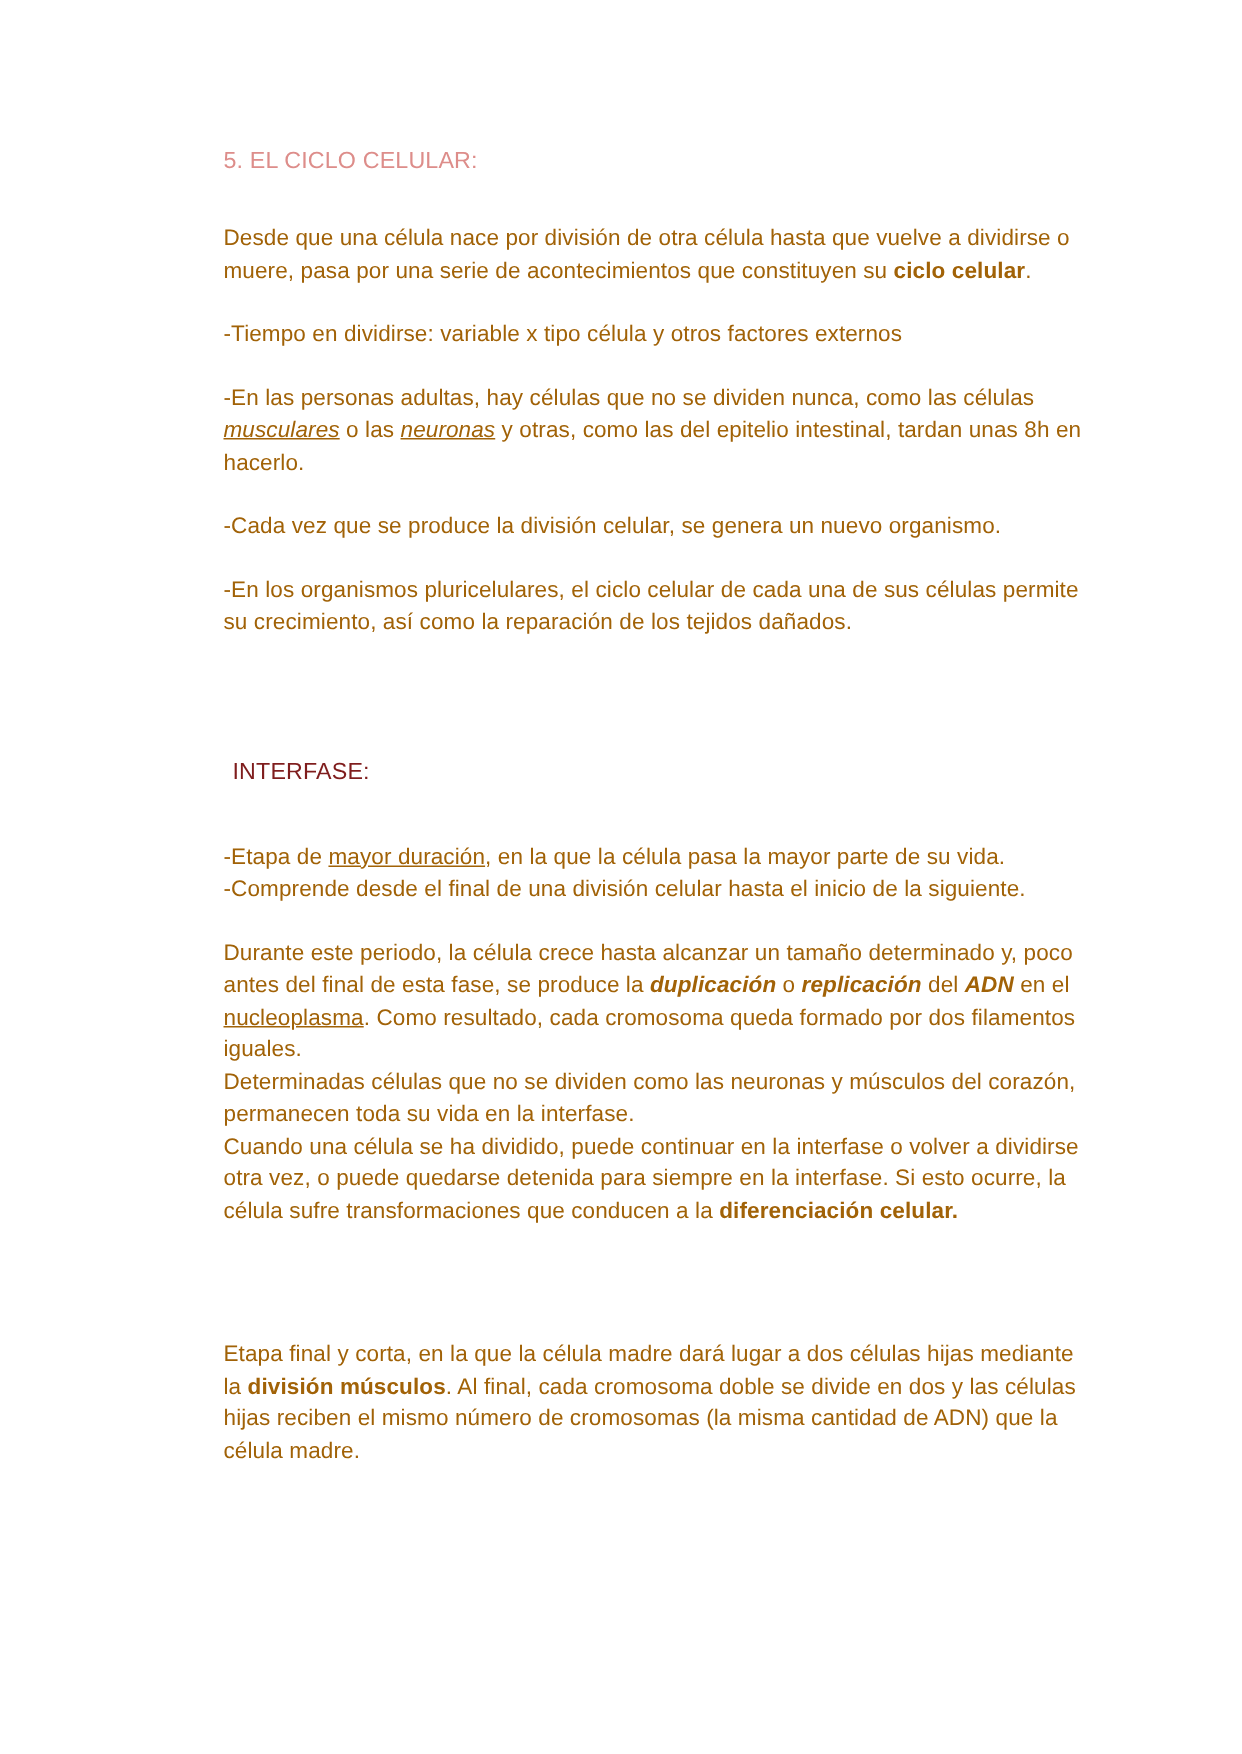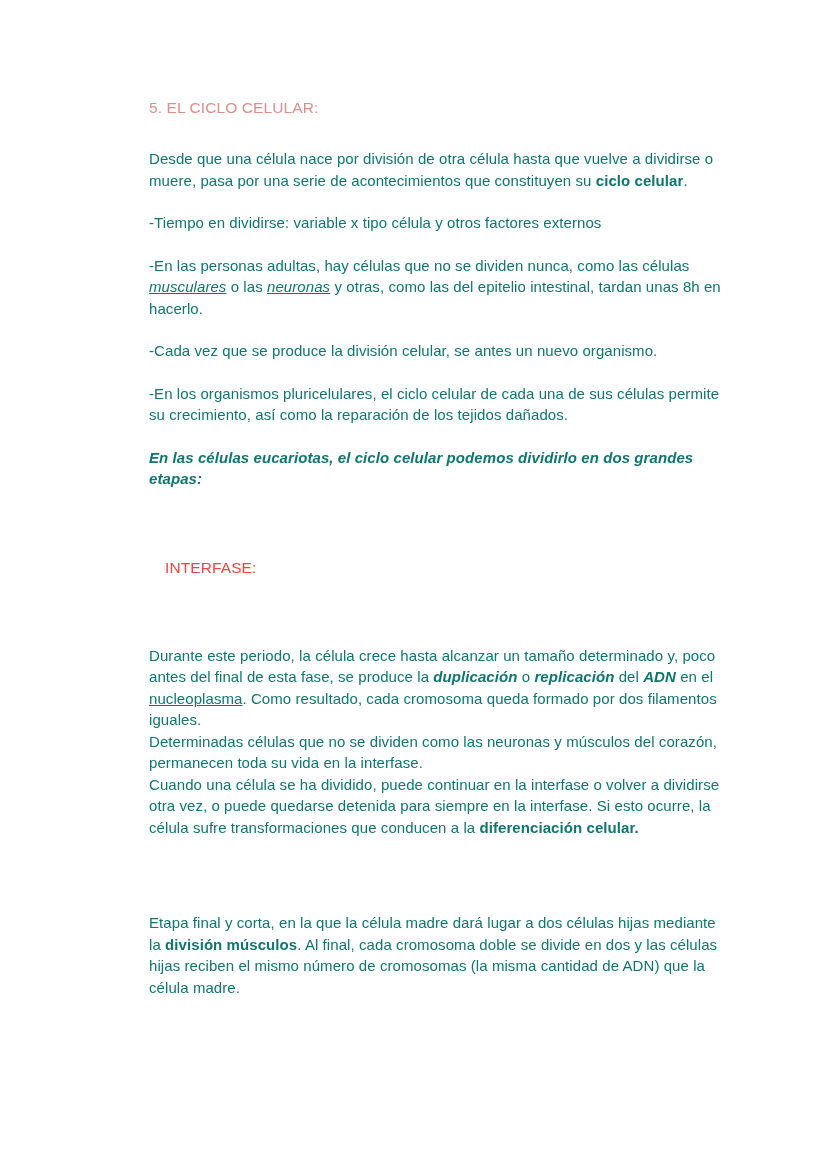--- a/index.html
+++ b/index.html
@@ -34,30 +34,30 @@
     font-size: 15.5px;
     font-weight: 400;
     color: #dd8d8a;
     margin: 0 0 30px 0;
     letter-spacing: 0.1px;
     line-height: 1.3;
   }
   h2.section-title {
     font-size: 15.5px;
     font-weight: 400;
-    color: #ef4444;
-    margin: 16px;
+    color: #7f1d1d;
+    margin: 6px;
     letter-spacing: 0.1px;
     line-height: 1.3;
   }
   p.para {
     font-size: 15px;
     line-height: 21.5px;
     margin: 0;
-    color: #0f766e;
+    color: #a16207;
     letter-spacing: 0.005em;
   }
   .gap-md { height: 21px; }
   .gap-lg { height: 30px; }
   .gap-xl { height: 44px; }
   .gap-xxl { height: 52px; }
 
   b, strong { font-weight: 700; }
   .bi { font-weight: 700; font-style: italic; }
   .u { text-decoration: underline; text-underline-offset: 1px; }
@@ -77,37 +77,38 @@
     <div class="gap-md"></div>
 
     <p class="para">-Tiempo en dividirse: variable x tipo célula y otros factores externos</p>
 
     <div class="gap-md"></div>
 
     <p class="para"><span>-En las personas adultas, hay células que no se dividen nunca, como las células </span><span class="iu">musculares</span><span> o las </span><span class="iu">neuronas</span><span> y otras, como las del epitelio intestinal, tardan unas 8h en hacerlo.</span></p>
 
     <div class="gap-md"></div>
 
-    <p class="para">-Cada vez que se produce la división celular, se antes un nuevo organismo.</p>
+    <p class="para">-Cada vez que se produce la división celular, se genera un nuevo organismo.</p>
 
     <div class="gap-md"></div>
 
     <p class="para">-En los organismos pluricelulares, el ciclo celular de cada una de sus células permite su crecimiento, así como la reparación de los tejidos dañados.</p>
 
     <div class="gap-md"></div>
 
-    <p class="para blockbi">En las células eucariotas, el ciclo celular podemos dividirlo en dos grandes etapas:</p>
 
     <div class="gap-xxl"></div>
 
     <h2 class="section-title">INTERFASE:</h2>
 
     <div class="gap-lg"></div>
 
+    <p class="para"><span>-Etapa de </span><span class="u">mayor duración</span><span>, en la que la célula pasa la mayor parte de su vida.</span></p>
 
+    <p class="para">-Comprende desde el final de una división celular hasta el inicio de la siguiente.</p>
 
     <div class="gap-md"></div>
 
     <p class="para"><span>Durante este periodo, la célula crece hasta alcanzar un tamaño determinado y, poco antes del final de esta fase, se produce la </span><span class="bi">duplicación</span><span> o </span><span class="bi">replicación</span><span> del </span><span class="bi">ADN</span><span> en el </span><span class="u">nucleoplasma</span><span>. Como resultado, cada cromosoma queda formado por dos filamentos iguales.</span></p>
 
     <p class="para">Determinadas células que no se dividen como las neuronas y músculos del corazón, permanecen toda su vida en la interfase.</p>
 
     <p class="para"><span>Cuando una célula se ha dividido, puede continuar en la interfase o volver a dividirse otra vez, o puede quedarse detenida para siempre en la interfase. Si esto ocurre, la célula sufre transformaciones que conducen a la </span><b>diferenciación celular.</b></p>
 
     <div class="gap-xl"></div>

